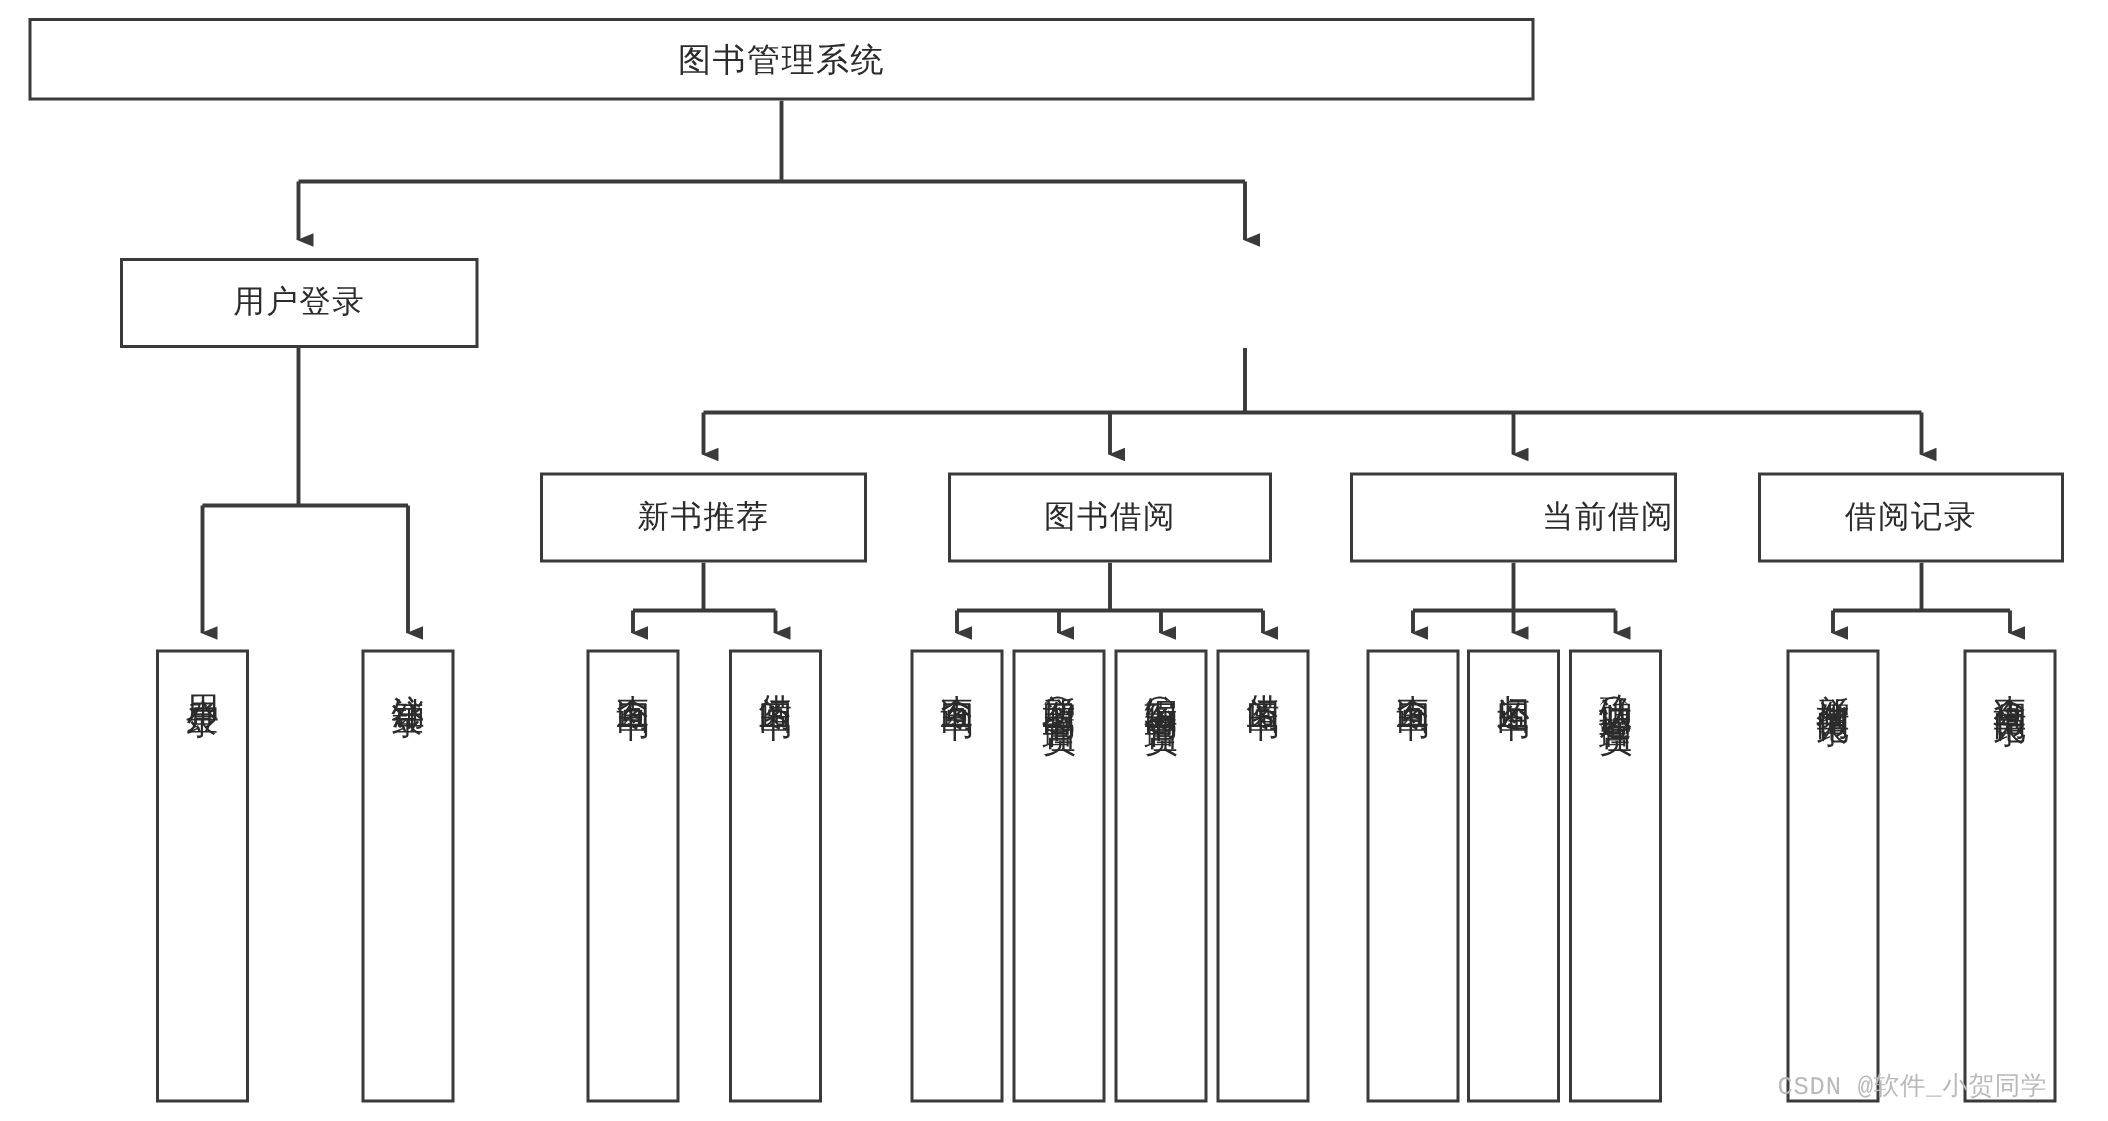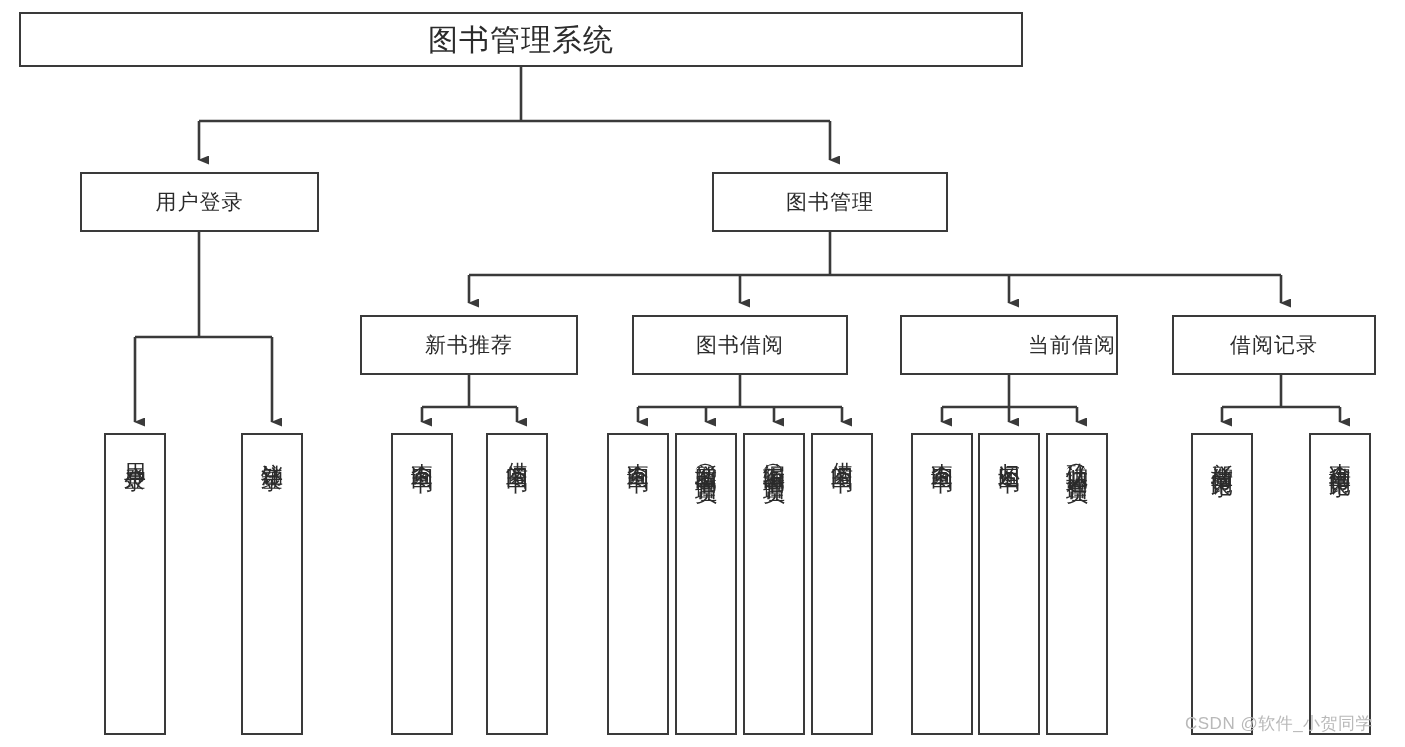--- a/index.html
+++ b/index.html
@@ -43,21 +43,21 @@
     text-align: center;
     line-height: 1.18;
     color: #2b2b2b;
     white-space: pre;
   }
   .h-label {
     font-size: 21px;
     letter-spacing: 1px;
   }
   .root .h-label {
-    font-size: 30px;
+    font-size: 22px;
   }
   .node.leaf {
     align-items: flex-start;
     justify-content: center;
     padding-top: 10px;
   }
   .v-label {
     writing-mode: vertical-rl;
     text-orientation: upright;
     font-size: 22px;
@@ -69,21 +69,21 @@
   }
   #watermark {
     position: absolute;
     left: 1185px;
     top: 712px;
     font-size: 17px;
     color: #b9b9b9;
     letter-spacing: 0.5px;
     z-index: 5;
     white-space: pre;
-    font-family: Liberation Sans, sans-serif;
+    font-family: Liberation Mono, monospace;
   }
 </style>
 </head>
 <body>
 
 <div id="canvas">
 
   <svg id="wires" viewBox="0 0 1405 747" xmlns="http://www.w3.org/2000/svg">
     <defs>
       <marker id="arrow" markerWidth="9" markerHeight="11" refX="4.5" refY="10" orient="auto" markerUnits="userSpaceOnUse">
@@ -134,23 +134,20 @@
     </g>
   </svg>
 
   <div class="node root" style="left:19px; top:12px; width:1004px; height:55px;">
     <span class="node-label h-label">图书管理系统</span>
   </div>
 
   <div class="node" style="left:80px; top:172px; width:239px; height:60px;">
     <span class="node-label h-label">用户登录</span>
   </div>
-  <div class="node" style="left:712px; top:172px; width:236px; height:60px;">
-    <span class="node-label h-label">图书管理</span>
-  </div>
 
   <div class="node" style="left:360px; top:315px; width:218px; height:60px;justify-content:center;">
     <span class="node-label h-label">新书推荐</span>
   </div>
   <div class="node" style="left:632px; top:315px; width:216px; height:60px;">
     <span class="node-label h-label">图书借阅</span>
   </div>
   <div class="node" style="left:900px; top:315px; width:218px; height:60px;justify-content:flex-end;">
     <span class="node-label h-label">当前借阅</span>
   </div>

